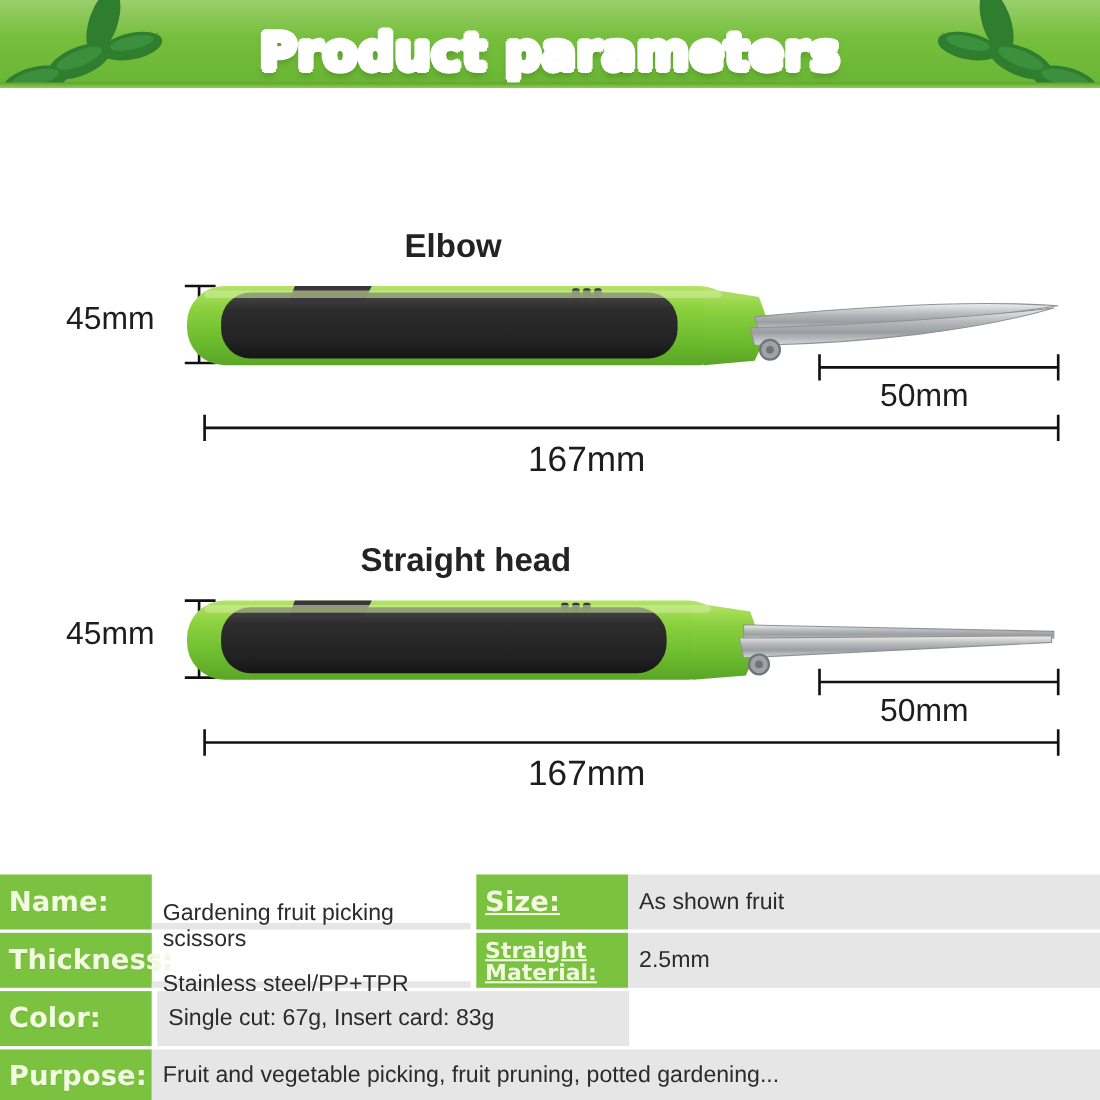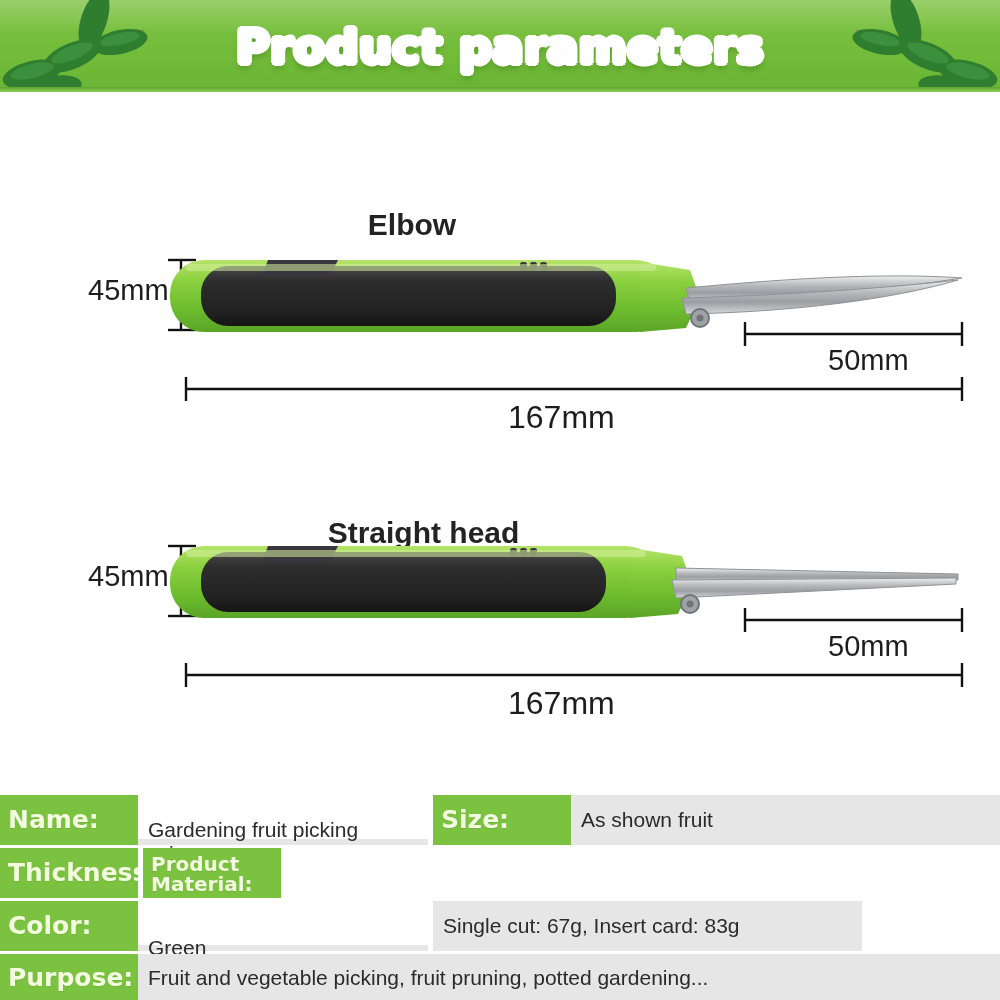--- a/index.html
+++ b/index.html
@@ -6,21 +6,21 @@
   html,body { width:1000px; height:1000px; }
   body {
     font-family:"Liberation Sans", sans-serif;
     background:#ffffff;
     position:relative;
     overflow:hidden;
   }
 
   
   .banner {
-    position:absolute; left:0; top:0; width:1000px; height:92px;
+    position:absolute; left:0; top:0; width:1000px; height:80px;
     background:linear-gradient(180deg,#7dc242 0%,#74bd3b 55%,#69b434 100%);
     overflow:hidden;
   }
   .banner-sheen {
     position:absolute; left:0; top:0; width:100%; height:34px;
     background:linear-gradient(180deg,rgba(255,255,255,.22),rgba(255,255,255,0));
     pointer-events:none;
   }
   .banner-bottomline {
     position:absolute; left:0; bottom:0; width:100%; height:5px;
@@ -46,32 +46,31 @@
   .branch.left  { left:-6px; }
   .branch.right { right:-6px; }
 
   
   .section-title {
     position:absolute; width:824px; text-align:center;
     font-size:30px; font-weight:bold; color:#232323;
     font-family:"Liberation Sans", sans-serif;
   }
   #title-elbow    { top:208px; }
-  #title-straight { top:516px;padding-left:23px; }
+  #title-straight { top:493px;padding-left:23px; }
 
   .product { position:absolute; left:0; width:1000px; }
   #product-elbow    { top:236px; height:230px; }
   #product-straight { top:522px; height:230px; }
 
   .dim-label {
     position:absolute;
     font-size:29px; color:#1d1d1d;
     font-family:"Liberation Sans", sans-serif;
     white-space:nowrap;
-    margin-left:28px;
   }
 
   
   .spec-table {
     position:absolute; left:0; top:795px; width:1000px; height:205px;
     background:#ffffff;
   }
   .spec-row { display:flex; width:1000px; margin-bottom:3px; }
   .cell-key {
     background:#7cc241;
@@ -90,21 +89,21 @@
     color:#2b2b2b;
     display:flex; align-items:center;
     padding:0 10px;
     font-size:21px;
     line-height:1.15;
     font-family:"Liberation Sans", sans-serif;
   }
   .w-key-l  { width:138px; }
   .w-val-l  { width:290px;margin-top:44px; }
   .gap      { width:5px; background:#ffffff; }
-  .w-key-r  { width:138px; }
+  .w-key-r  { width:138px;text-decoration:underline; }
   .w-val-r  { width:429px; }
   .w-key-full { width:138px; }
   .w-val-full { width:862px; }
   .h-row    { height:50px; }
   .h-row-last { height:48px; }
 </style>
 </head>
 <body>
 
 <div class="banner">
@@ -277,30 +276,31 @@
   <div class="spec-row h-row">
     <div class="cell-key w-key-l">Name:</div>
     <div class="cell-val w-val-l">Gardening fruit picking scissors</div>
     <div class="gap"></div>
     <div class="cell-key w-key-r">Size:</div>
     <div class="cell-val w-val-r">As shown fruit</div>
   </div>
 
   <div class="spec-row h-row">
     <div class="cell-key w-key-l">Thickness:</div>
+    <div class="cell-val w-val-l">Stainless steel/PP+TPR</div>
     <div class="gap"></div>
     <div class="cell-key w-key-r two-line">
-      <span>Product</span><br>
+      <span>Straight</span><br>
       <span>Material:</span>
     </div>
+    <div class="cell-val w-val-r">2.5mm</div>
   </div>
 
   <div class="spec-row h-row">
     <div class="cell-key w-key-l">Color:</div>
-    <div class="cell-val w-val-l">Green</div>
     <div class="gap"></div>
     <div class="cell-val w-val-r">Single cut: 67g, Insert card: 83g</div>
   </div>
 
   <div class="spec-row h-row-last">
     <div class="cell-key w-key-full">Purpose:</div>
     <div class="cell-val w-val-full">Fruit and vegetable picking, fruit pruning, potted gardening...</div>
   </div>
 
 </div>

